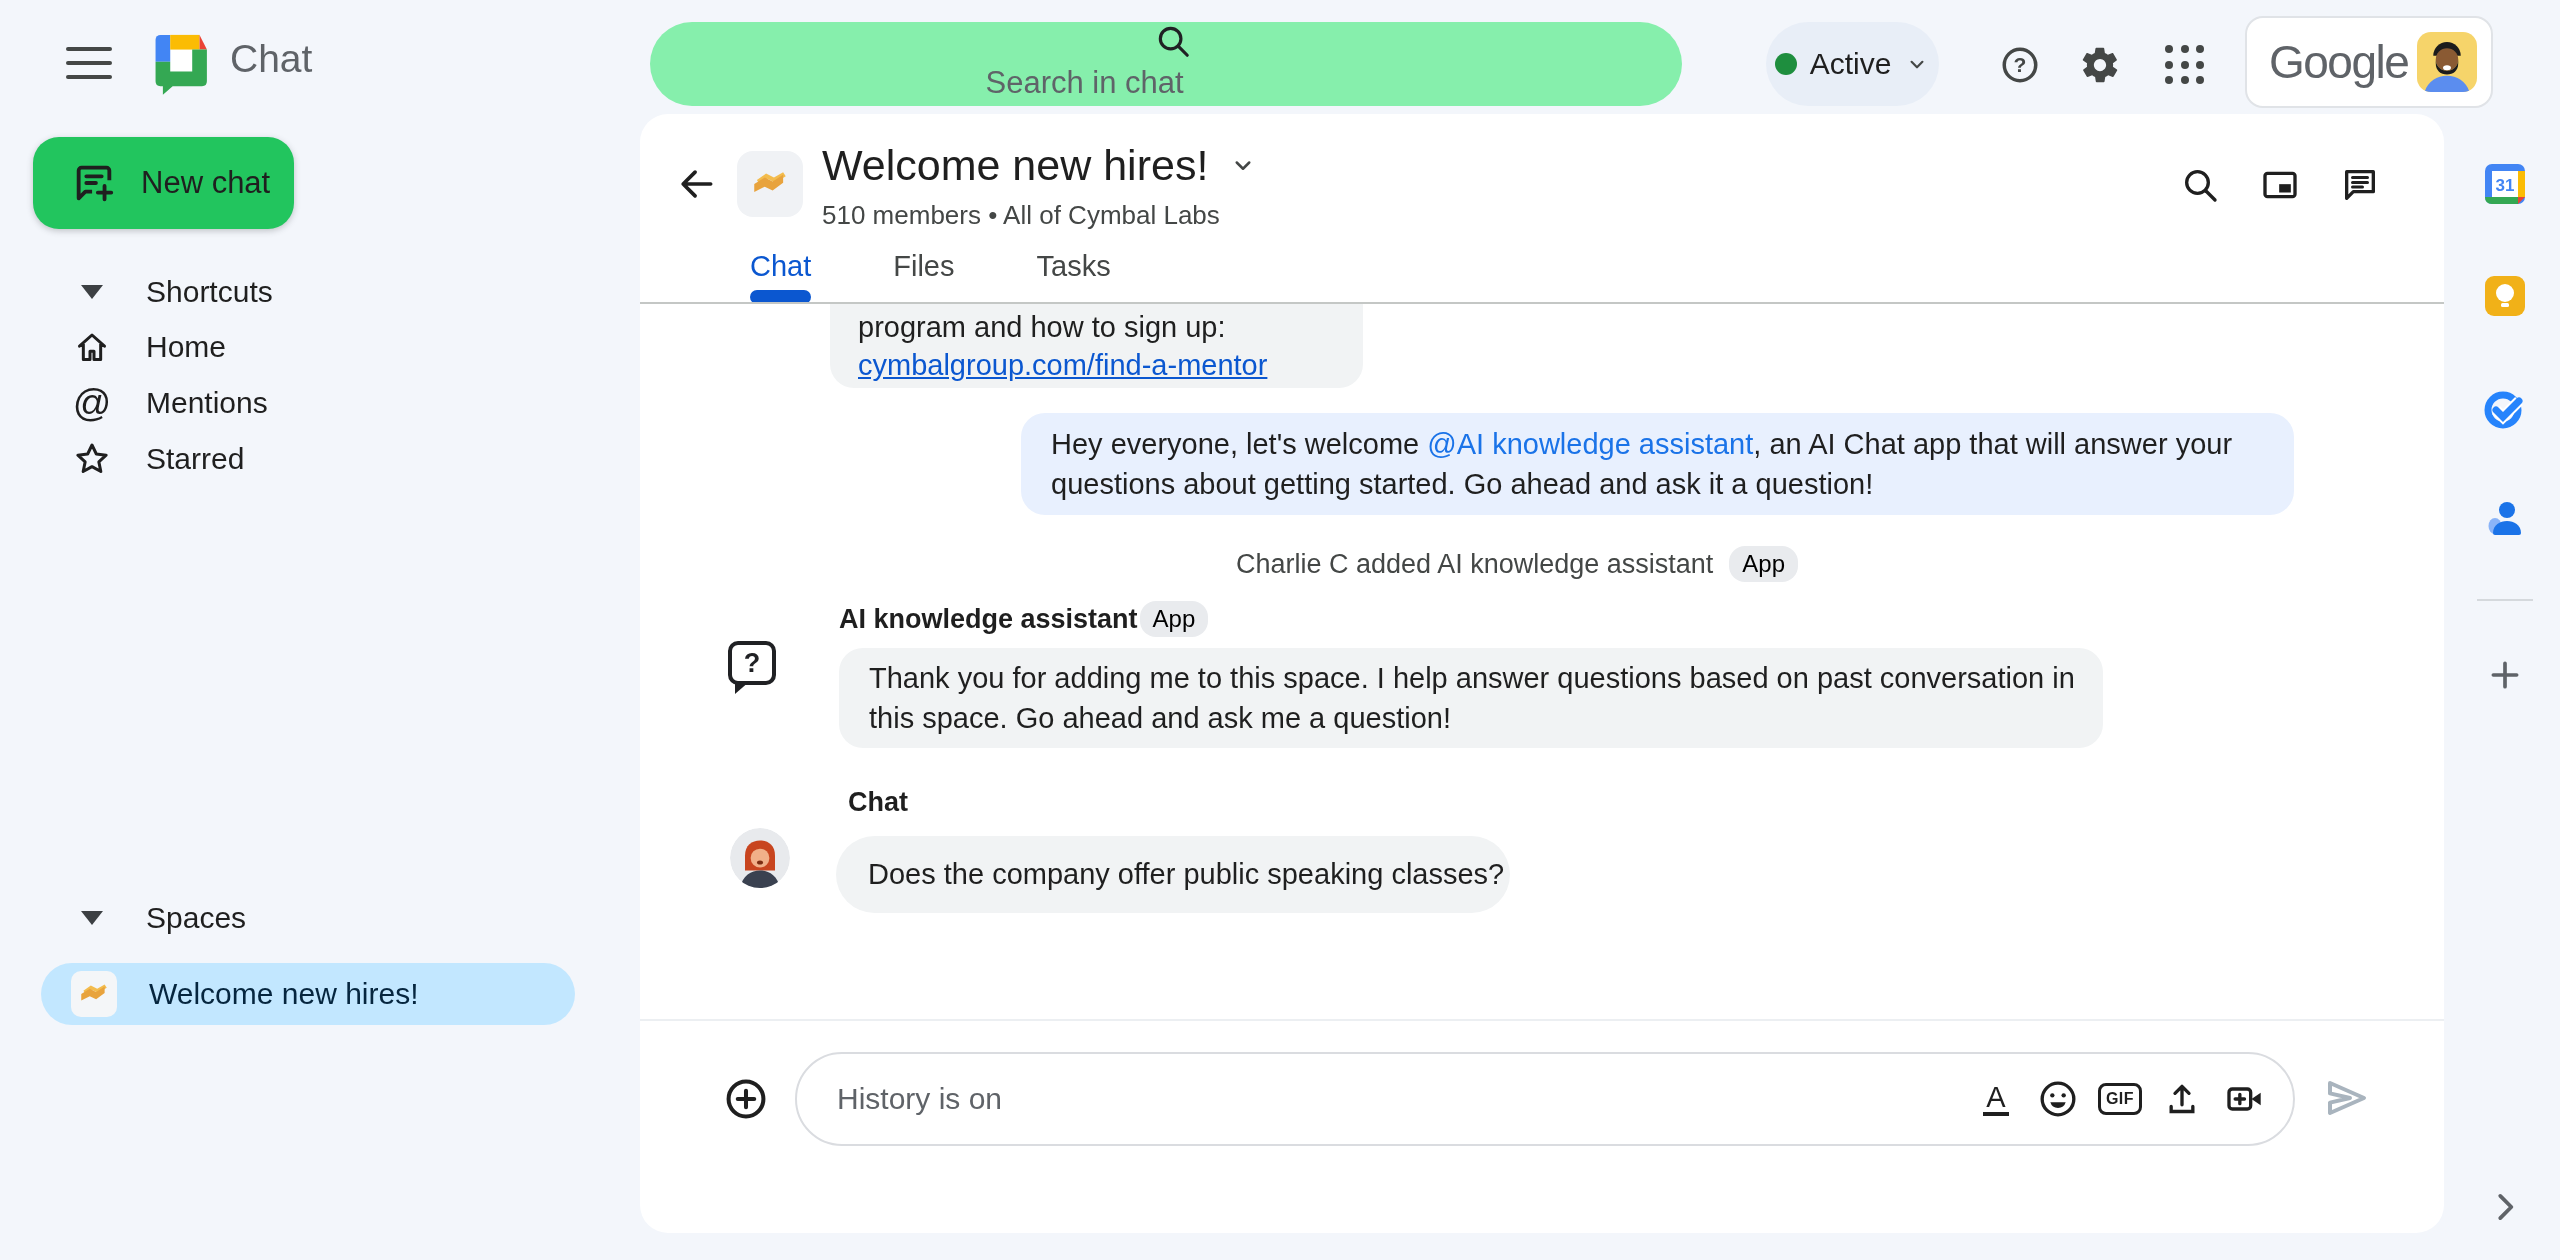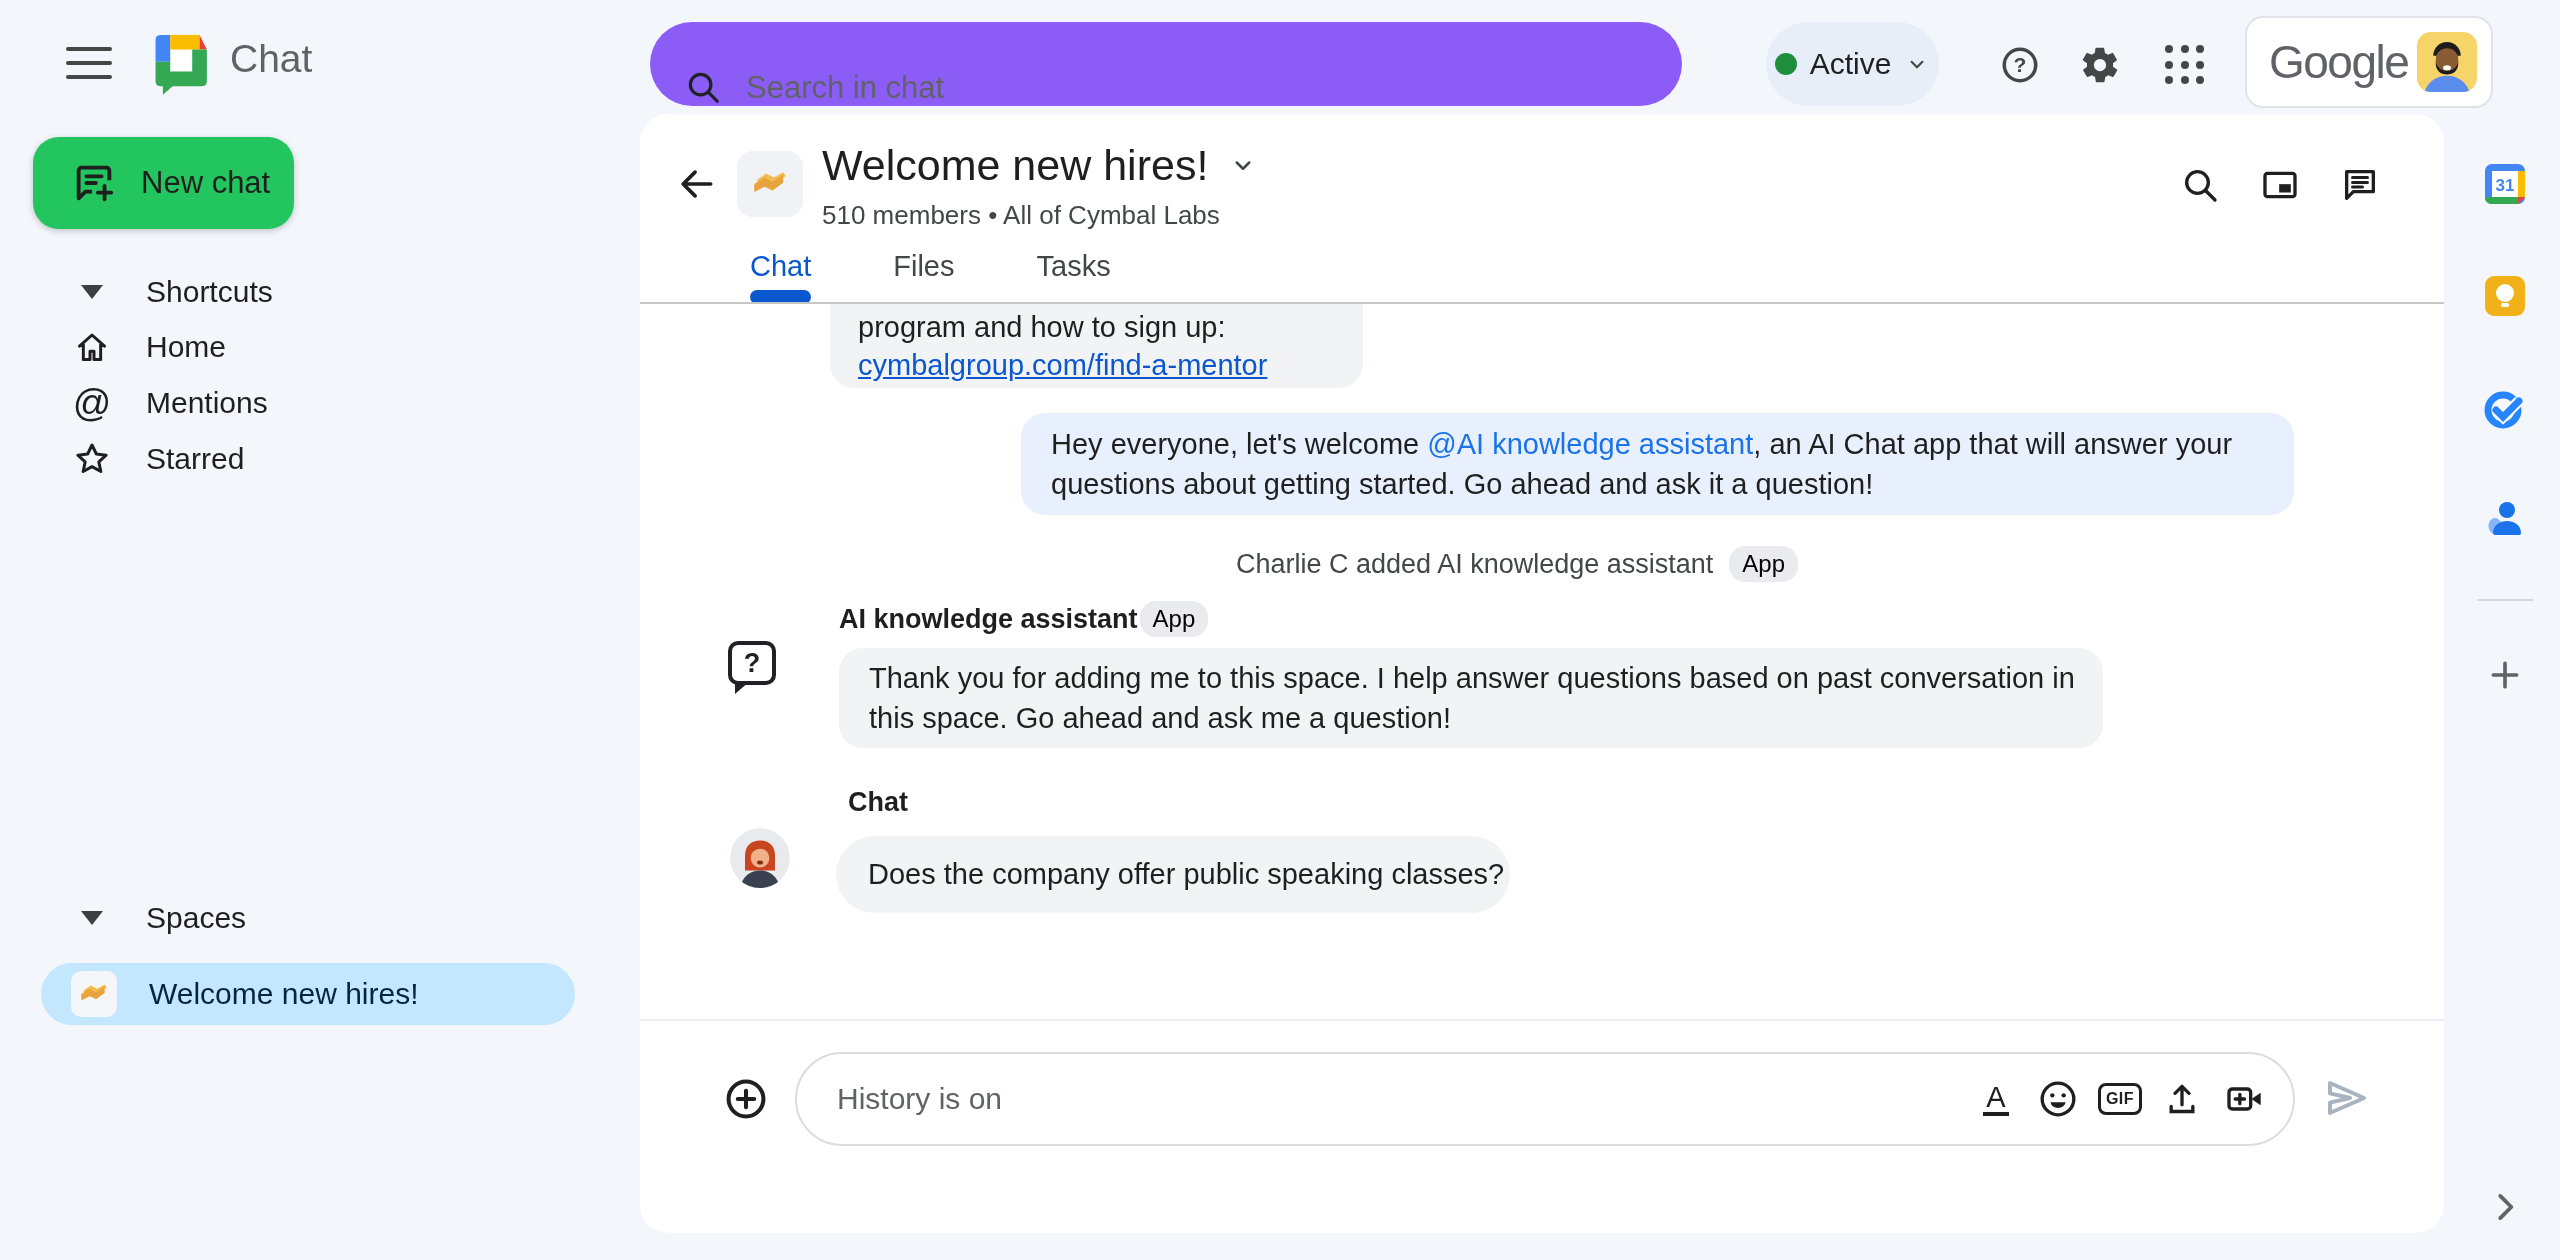--- a/index.html
+++ b/index.html
@@ -7,22 +7,22 @@
   body { font-family:"Liberation Sans","DejaVu Sans",sans-serif; color:#1f1f1f; }
   .page { position:relative; width:2560px; height:1260px; background:#f3f6fb; overflow:hidden; }
 
   
   .topbar { position:absolute; left:0; top:0; width:2560px; height:127px; }
   .hamburger { position:absolute; left:64px; top:43px; width:50px; height:40px;
     display:flex; flex-direction:column; justify-content:space-between; padding:4px 2px; cursor:pointer; }
   .hamburger span { display:block; height:4px; background:#444746; border-radius:2px; }
   .chat-logo { position:absolute; left:150px; top:30px; width:60px; height:66px; }
   .app-name { position:absolute; left:230px; top:37px; font-size:39px; color:#5f6368; }
-  .search { position:absolute; left:650px; top:22px; width:1032px; height:84px; background:#8b5cf6;
-    border-radius:42px; display:flex; align-items:flex-end; padding:0 20px 0 34px; }
+  .search { position:absolute; left:650px; top:22px; width:1032px; height:84px; background:#86efac;
+    border-radius:42px; display:flex; align-items:center; padding:0 20px 0 34px;flex-direction:column; }
   .search svg { width:38px; height:38px; flex:none; }
   .search input { flex:1; margin-left:24px; border:none; outline:none; background:transparent;
     font-size:31px; color:#1f1f1f; font-family:inherit; }
   .search input::placeholder { color:#5f6368; }
   .status-pill { position:absolute; left:1766px; top:22px; width:173px; height:84px; background:#e8eef7;
     border-radius:42px; display:flex; align-items:center; justify-content:center; gap:13px; cursor:pointer; }
   .status-dot { width:22px; height:22px; border-radius:50%; background:#1e8e3e; }
   .status-label { font-size:30px; color:#1f1f1f; }
   .tb-icon { position:absolute; top:42px; width:46px; height:46px; display:flex; align-items:center;
     justify-content:center; cursor:pointer; color:#444746; }

